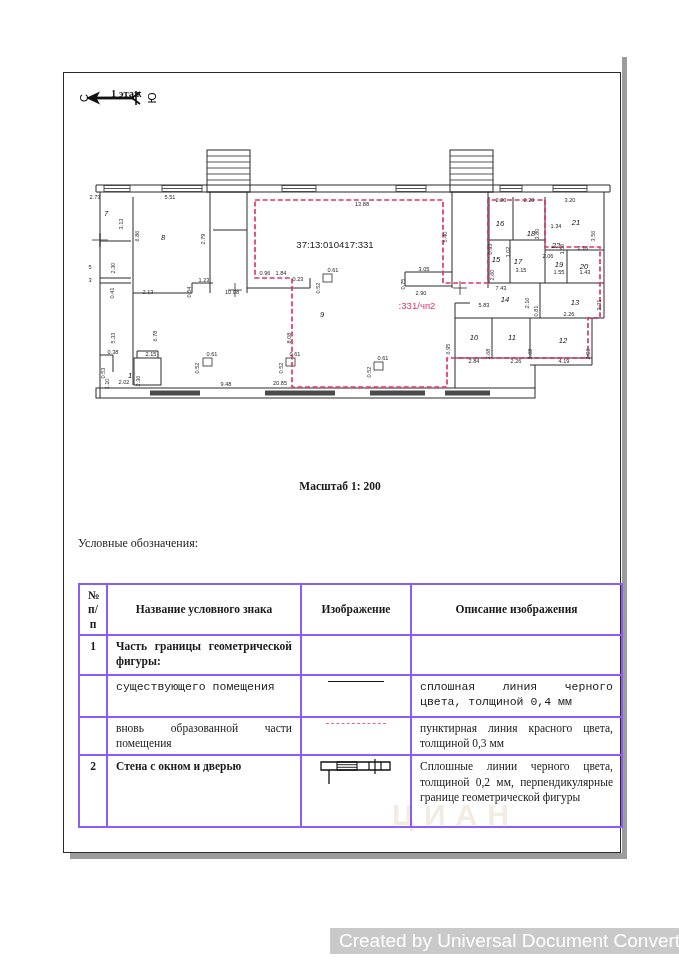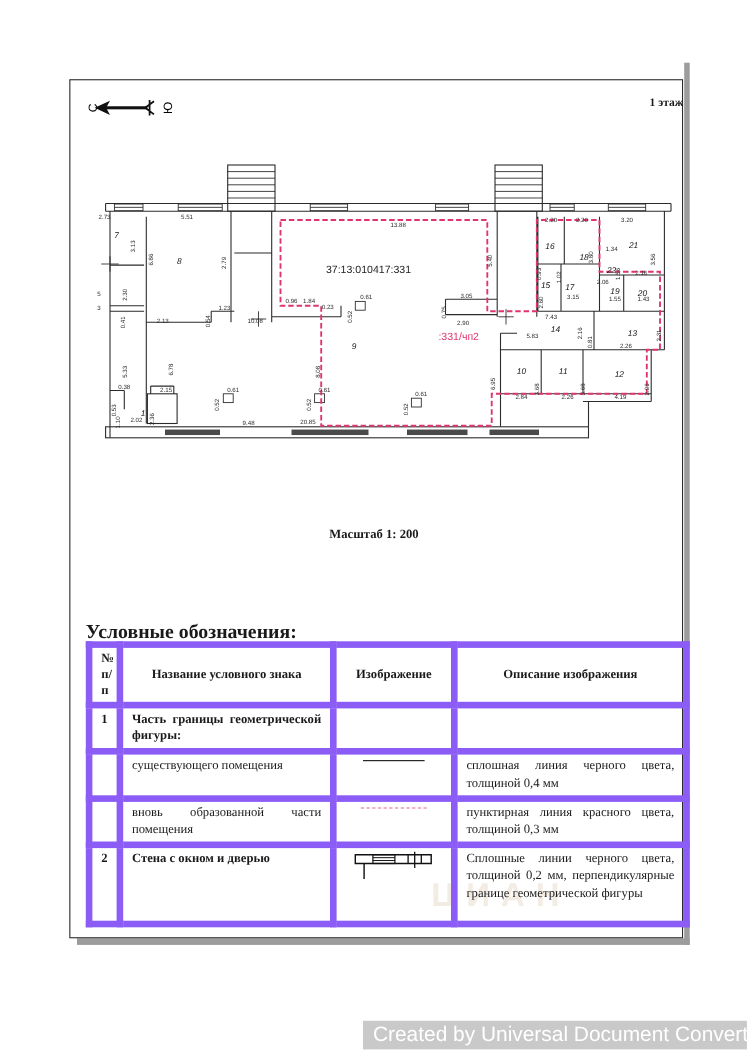--- a/index.html
+++ b/index.html
@@ -5,27 +5,27 @@
   html,body{margin:0;padding:0;background:#fff;}
   .page{position:relative;width:679px;height:960px;background:#fff;overflow:hidden;
         font-family:"Liberation Serif",serif;color:#1a1a1a;}
   .abs{position:absolute;}
   
   .title-box{left:63px;top:50px;width:556px;height:19px;border:1.4px solid #2b2b2b;
              text-align:center;font-weight:bold;font-size:13.5px;line-height:19px;z-index:2;}
   .main-box{left:63px;top:72px;width:556px;height:779px;border:1.4px solid #2b2b2b;z-index:1;}
   .shadow-r{left:622px;top:57px;width:5px;height:802px;background:#9c9c9c;}
   .shadow-b{left:70px;top:853px;width:557px;height:6px;background:#9c9c9c;}
-  .floor-label{left:63px;top:88px;width:558px;text-align:right;font-weight:bold;font-size:10.5px;z-index:3;}
+  .floor-label{left:63px;top:88px;width:558px;text-align:left;font-weight:bold;font-size:10.5px;z-index:3;padding-left:48px;}
   .scale-label{left:63px;top:480px;width:554px;text-align:center;font-weight:bold;font-size:11.5px;z-index:3;}
-  .legend-heading{left:78px;top:564px;font-weight:bold;font-size:18px;z-index:3;}
+  .legend-heading{left:78px;top:536px;font-weight:normal;font-size:12px;z-index:3;}
   
   table.legend{position:absolute;left:78px;top:583px;width:543px;border-collapse:collapse;
                table-layout:fixed;font-size:11.5px;z-index:4;background:transparent;}
-  table.legend td,table.legend th{border:6px solid #8b5cf6;padding:3px 8px;vertical-align:top;
+  table.legend td,table.legend th{border:2px solid #8b5cf6;padding:3px 8px;vertical-align:top;
                line-height:1.32;}
   table.legend th{text-align:center;vertical-align:middle;font-size:11.5px;line-height:1.25;}
   td.num{text-align:center;font-weight:bold;}
   td.name,td.desc{text-align:justify;text-align-last:left;}
   td.name.bold{font-weight:bold;margin-left:40px;}
   td.img{text-align:center;vertical-align:middle;}
   .line-solid{width:56px;border-top:1.8px solid #111;margin:2px auto;}
   .line-dashed{width:60px;border-top:1.6px dashed var(--accent,#e0356b);opacity:.75;margin:2px auto;}
   
   .faint-mark{left:392px;top:798px;font-family:"Liberation Sans",sans-serif;font-size:30px;
@@ -240,21 +240,21 @@
       <th>Название условного знака</th>
       <th>Изображение</th>
       <th>Описание изображения</th>
     </tr>
     <tr style="height:40px;">
       <td class="num">1</td>
       <td class="name bold">Часть границы геометрической фигуры:</td>
       <td class="img"></td>
       <td class="desc"></td>
     </tr>
-    <tr style="height:42px;">
+    <tr style="height:42px;font-family:Liberation Mono, monospace;">
       <td class="num"></td>
       <td class="name">существующего помещения</td>
       <td class="img">
             <div class="line-solid"></div>
           </td>
       <td class="desc">сплошная линия черного цвета, толщиной 0,4 мм</td>
     </tr>
     <tr style="height:38px;padding-left:40px;">
       <td class="num"></td>
       <td class="name">вновь образованной части помещения</td>

